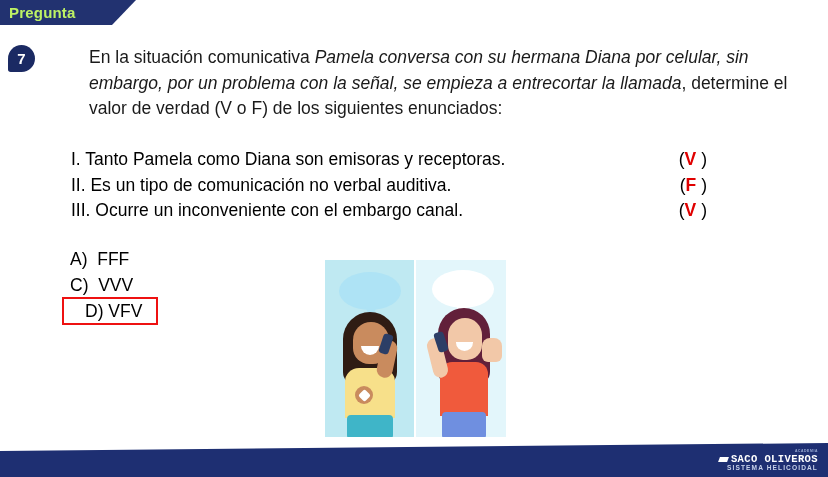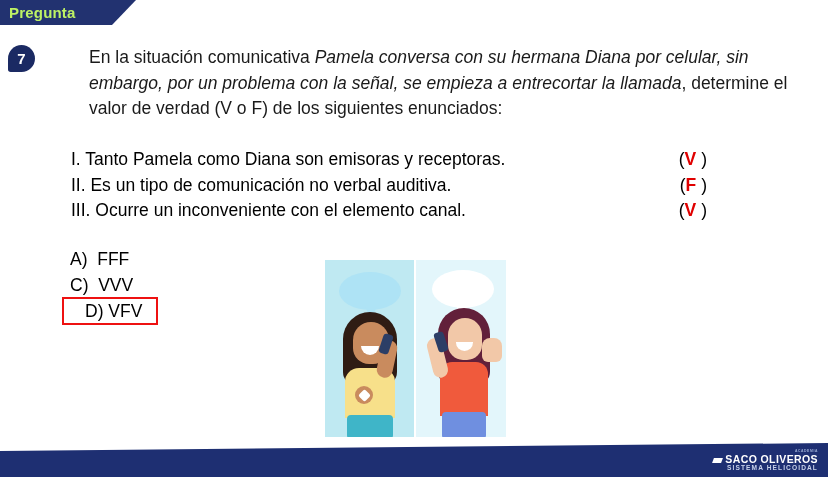--- a/index.html
+++ b/index.html
@@ -281,20 +281,21 @@
     letter-spacing: 0.6px;
     font-weight: bold;
     margin-bottom: 1px;
   }
   .logo-main {
     color: #ffffff;
     font-size: 10.5px;
     font-weight: bold;
     letter-spacing: 0.4px;
     white-space: nowrap;
+    font-family: Liberation Mono, monospace;
   }
   .logo-mark {
     display: inline-block;
     width: 9px;
     height: 5px;
     background: #ffffff;
     margin-right: 3px;
     transform: skewX(-20deg);
     vertical-align: middle;
   }
@@ -325,21 +326,21 @@
 <div class="statements">
   <div class="stmt-row">
     <span class="stmt-text">I. Tanto Pamela como Diana son emisoras y receptoras.</span>
     <span class="stmt-mark"><span>(</span><span class="val">V</span><span> )</span></span>
   </div>
   <div class="stmt-row">
     <span class="stmt-text">II. Es un tipo de comunicación no verbal auditiva.</span>
     <span class="stmt-mark"><span>(</span><span class="val">F</span><span> )</span></span>
   </div>
   <div class="stmt-row">
-    <span class="stmt-text">III. Ocurre un inconveniente con el elemento canal.</span>
+    <span class="stmt-text">III. Ocurre un inconveniente con el embargo canal.</span>
     <span class="stmt-mark"><span>(</span><span class="val">V</span><span> )</span></span>
   </div>
 </div>
 
 <div class="options">
   <div class="option">A)  FFF</div>
   <div class="option">C)  VVV</div>
   <div class="option selected">D) VFV</div>
 </div>
 

